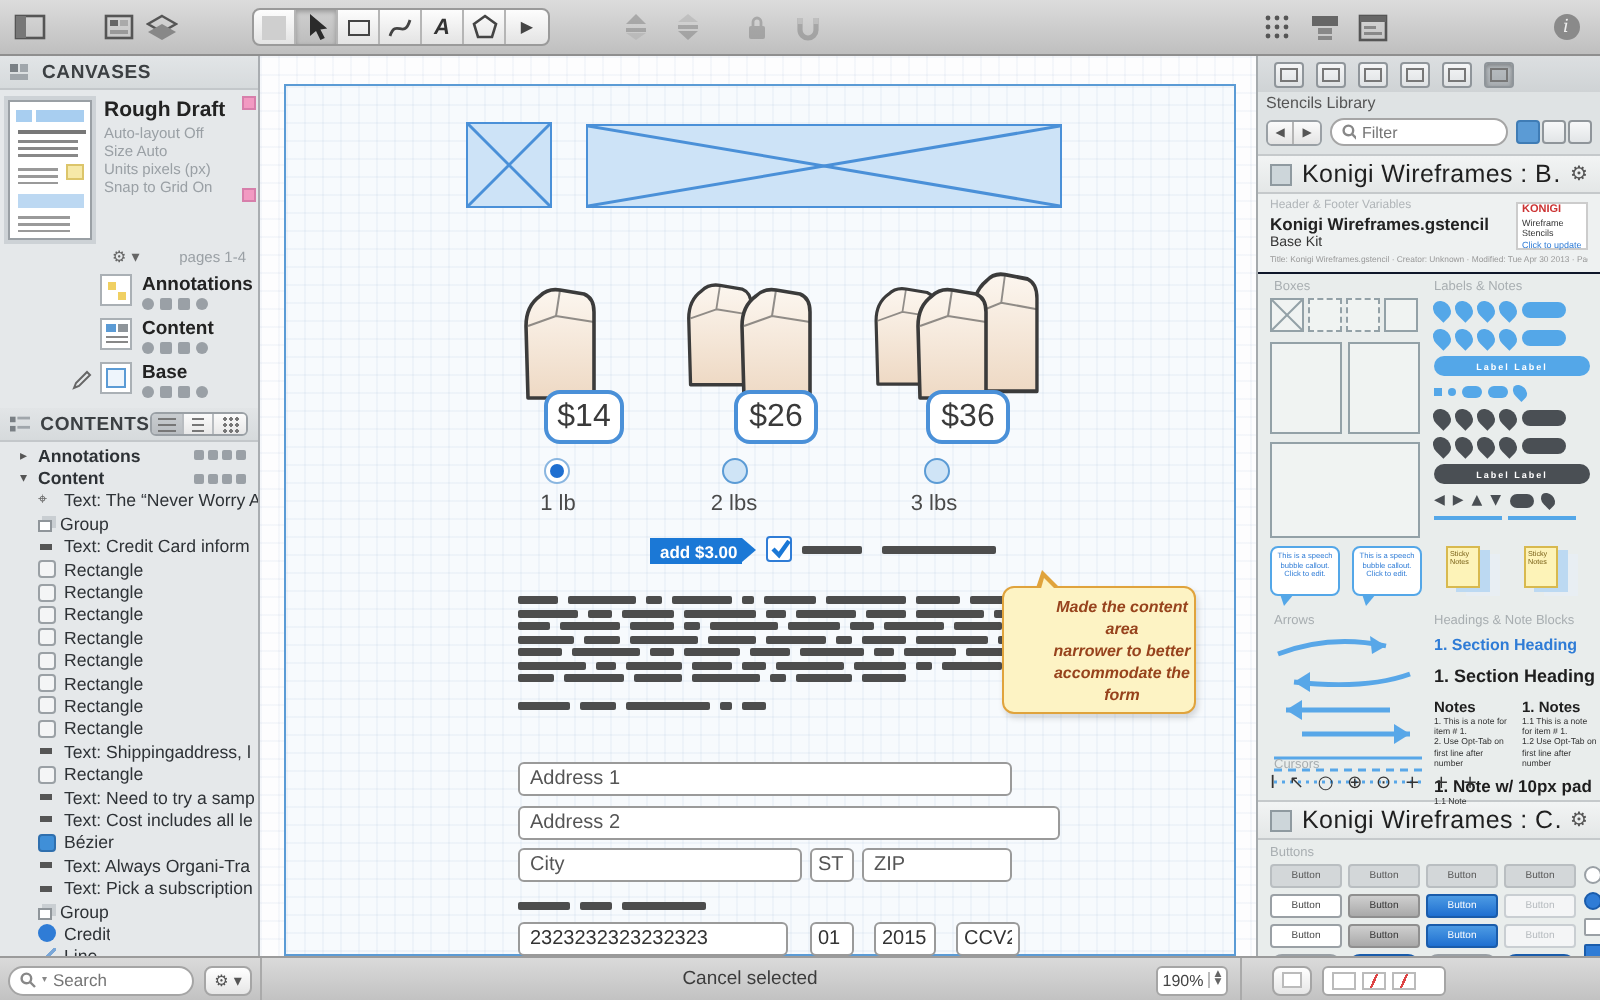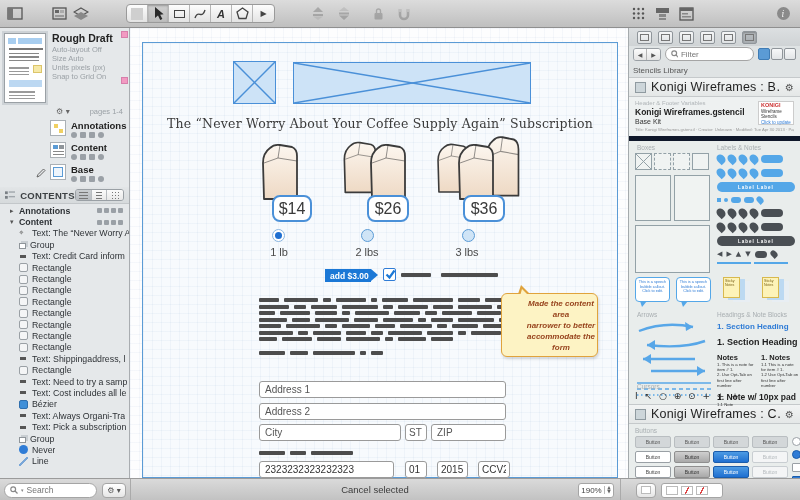--- a/index.html
+++ b/index.html
@@ -145,21 +145,21 @@
   #filterfield { flex:1; height:14px; background:#fff; border:1px solid #a5a5a5; border-radius:7px; display:flex; align-items:center; padding:0 5px; gap:3px; }
   #filterfield input { border:none; outline:none; width:100%; font-size:8px; color:#444; background:transparent; }
   .viewbtns { display:flex; gap:1px; }
   .vb { width:12px; height:12px; border:1px solid #8f959a; border-radius:2px; background:linear-gradient(#f7f8f9,#e2e5e7); }
   .vb.sel { background:#5b9bd5; border-color:#3f7cb5; }
   .ghead { height:20px; background:linear-gradient(#f2f4f4,#e4e7e7); border-top:1px solid #c5c9cb; border-bottom:1px solid #c5c9cb;
     display:flex; align-items:center; padding:0 6px; gap:5px; }
   .ghead .gicon { width:11px; height:11px; background:#cdd6da; border:1px solid #8f9aa0; }
   .ghead .gtitle { font-size:12.5px; color:#1f1f1f; letter-spacing:.2px; flex:1; white-space:nowrap; overflow:hidden; }
   .ghead .gear { font-size:10px; color:#555; }
-  #stencilinfo { position:relative; background:#eef1f1; border-bottom:5px solid #0f172a; padding:3px 6px 4px; }
+  #stencilinfo { position:relative; background:#eef1f1; border-bottom:1px solid #0f172a; padding:3px 6px 4px; }
   .hfv { font-size:6px; color:#b0b5b8; }
   .fname { font-size:8.5px; font-weight:bold; color:#222; margin-top:1px; }
   .kit { font-size:7px; color:#333; margin-top:1px; }
   .meta { font-size:4.2px; color:#999; margin-top:2px; white-space:nowrap; overflow:hidden; }
   #badge { position:absolute; right:6px; top:4px; width:36px; height:24px; background:#fff; border:1px solid #ccc;
     font-size:4.5px; line-height:5.5px; padding:1px 2px; }
   #badge .bt { font-weight:bold; color:#c33; font-size:5.5px; }
   #badge .bl { color:#2f7cd6; }
   #stencilarea { background:#e9edec; position:relative; height:263px; }
   .seclabel { font-size:6.5px; color:#a8aeb1; }
@@ -321,20 +321,28 @@
         <rect x="3" y="6" width="6" height="1.5" fill="#888"></rect>
         <rect x="3" y="9" width="9" height="1.5" fill="#888"></rect>
       </svg>
   </div>
   <div class="tbtn" style="margin-left:auto;margin-right:6px">
     <span style="width:13px;height:13px;border-radius:50%;background:#8a8a8a;color:#eee;font-size:9px;font-style:italic;font-family:'DejaVu Serif',serif;display:flex;align-items:center;justify-content:center">i</span>
   </div>
 </div>
 
 <div id="sidebar">
+  <div class="shead">
+    <svg class="hicon" viewBox="0 0 11 9">
+        <rect x="0" y="0" width="4" height="4" fill="#7a8085"></rect>
+        <rect x="5" y="0" width="4" height="4" fill="#a0a6ab"></rect>
+        <rect x="0" y="5" width="9" height="3" fill="#a0a6ab"></rect>
+      </svg>
+    <span>CANVASES</span>
+  </div>
 
   <div class="canvas-item">
     <div class="thumb">
       <div class="abs" style="left:3px;top:4px;width:8px;height:6px;background:#a8cef0"></div>
       <div class="abs" style="left:13px;top:4px;width:24px;height:6px;background:#a8cef0"></div>
       <div class="abs" style="left:4px;top:14px;width:34px;height:2px;background:#777"></div>
       <div class="abs" style="left:4px;top:19px;width:30px;height:10px;background:repeating-linear-gradient(#888 0 1.5px, transparent 1.5px 3.5px)"></div>
       <div class="abs" style="left:28px;top:31px;width:9px;height:8px;background:#f6e9a8;border:1px solid #dcc56a"></div>
       <div class="abs" style="left:4px;top:33px;width:20px;height:8px;background:repeating-linear-gradient(#999 0 1.5px, transparent 1.5px 3.5px)"></div>
       <div class="abs" style="left:4px;top:46px;width:33px;height:7px;background:#bcd8f2"></div>
@@ -584,21 +592,21 @@
       <div class="crow">
         <span class="tri g"></span>
         <span class="cicon icon-group"></span>
         <span class="clabel item-row">Group</span>
 
       </div>
 
       <div class="crow">
         <span class="tri g"></span>
         <span class="cicon icon-circle"></span>
-        <span class="clabel item-row">Never</span>
+        <span class="clabel item-row">Credit</span>
 
       </div>
 
       <div class="crow">
         <span class="tri g"></span>
         <span class="cicon icon-line"></span>
         <span class="clabel item-row">Line</span>
 
       </div>
     </div>
@@ -613,21 +621,20 @@
           <line x1="100%" y1="0" x2="0" y2="100%"></line>
         </svg>
     </div>
     <div class="ph" style="left:150px;top:19px;width:238px;height:42px">
       <svg>
           <line x1="0" y1="0" x2="100%" y2="100%"></line>
           <line x1="100%" y1="0" x2="0" y2="100%"></line>
         </svg>
     </div>
 
-    <div id="wtitle">The “Never Worry About Your Coffee Supply Again” Subscription</div>
 
     <svg class="bags" style="left:108px;top:96px" width="58" height="64">
       <use href="#bag" transform="translate(4,2)"></use>
     </svg>
     <svg class="bags" style="left:192px;top:94px" width="86" height="66">
       <use href="#bag" transform="translate(2,2) scale(0.92)"></use>
       <use href="#bag" transform="translate(28,4)"></use>
     </svg>
     <svg class="bags" style="left:286px;top:90px" width="98" height="70">
       <use href="#bag" transform="translate(2,8) scale(0.88)"></use>
@@ -740,21 +747,21 @@
         </div>
     </div>
 
     <div class="note">
       <span>Made the content area</span>
       <span>narrower to better</span>
       <span>accommodate the form</span>
     </div>
 
     <input class="finput" style="left: 116px; top: 338px; width: 247px;" readonly="" value="Address 1">
-    <input class="finput" style="left: 116px; top: 360px; width: 247px;" readonly="" value="Address 2">
+    <input class="finput" style="left: 116px; top: 360px; width: 271px;" readonly="" value="Address 2">
     <input class="finput" style="left: 116px; top: 381px; width: 142px;" readonly="" value="City">
     <input class="finput" style="left: 262px; top: 381px; width: 22px; padding: 0px 3px;" readonly="" value="ST">
     <input class="finput" style="left: 288px; top: 381px; width: 75px;" readonly="" value="ZIP">
 
     <div>
       <div class="grow" style="top:408px">
           <i style="width:26px"></i>
           <i style="width:16px"></i>
           <i style="width:42px"></i>
         </div>
@@ -768,39 +775,39 @@
 
 <div id="rightpanel">
   <div id="insp-tabs">
     <div class="itab"></div>
     <div class="itab"></div>
     <div class="itab"></div>
     <div class="itab"></div>
     <div class="itab"></div>
     <div class="itab pressed"></div>
   </div>
+  <div id="libtitle">Stencils Library</div>
   <div id="filterrow">
     <div class="navbtns">
       <span class="g">◀</span>
       <span class="g">▶</span>
     </div>
     <div id="filterfield">
       <svg width="8" height="8">
           <circle cx="3.2" cy="3.2" r="2.4" fill="none" stroke="#888" stroke-width="1.2"></circle>
           <line x1="5" y1="5" x2="7.5" y2="7.5" stroke="#888" stroke-width="1.2"></line>
         </svg>
       <input placeholder="Filter" style="">
     </div>
     <div class="viewbtns">
       <span class="vb sel"></span>
       <span class="vb"></span>
       <span class="vb"></span>
     </div>
   </div>
-  <div id="libtitle">Stencils Library</div>
 
   <div class="ghead">
     <span class="gicon"></span>
     <span class="gtitle">Konigi Wireframes : B…</span>
     <span class="gear g">⚙</span>
   </div>
 
   <div id="stencilinfo">
     <div class="hfv">Header &amp; Footer Variables</div>
     <div class="fname">Konigi Wireframes.gstencil</div>

